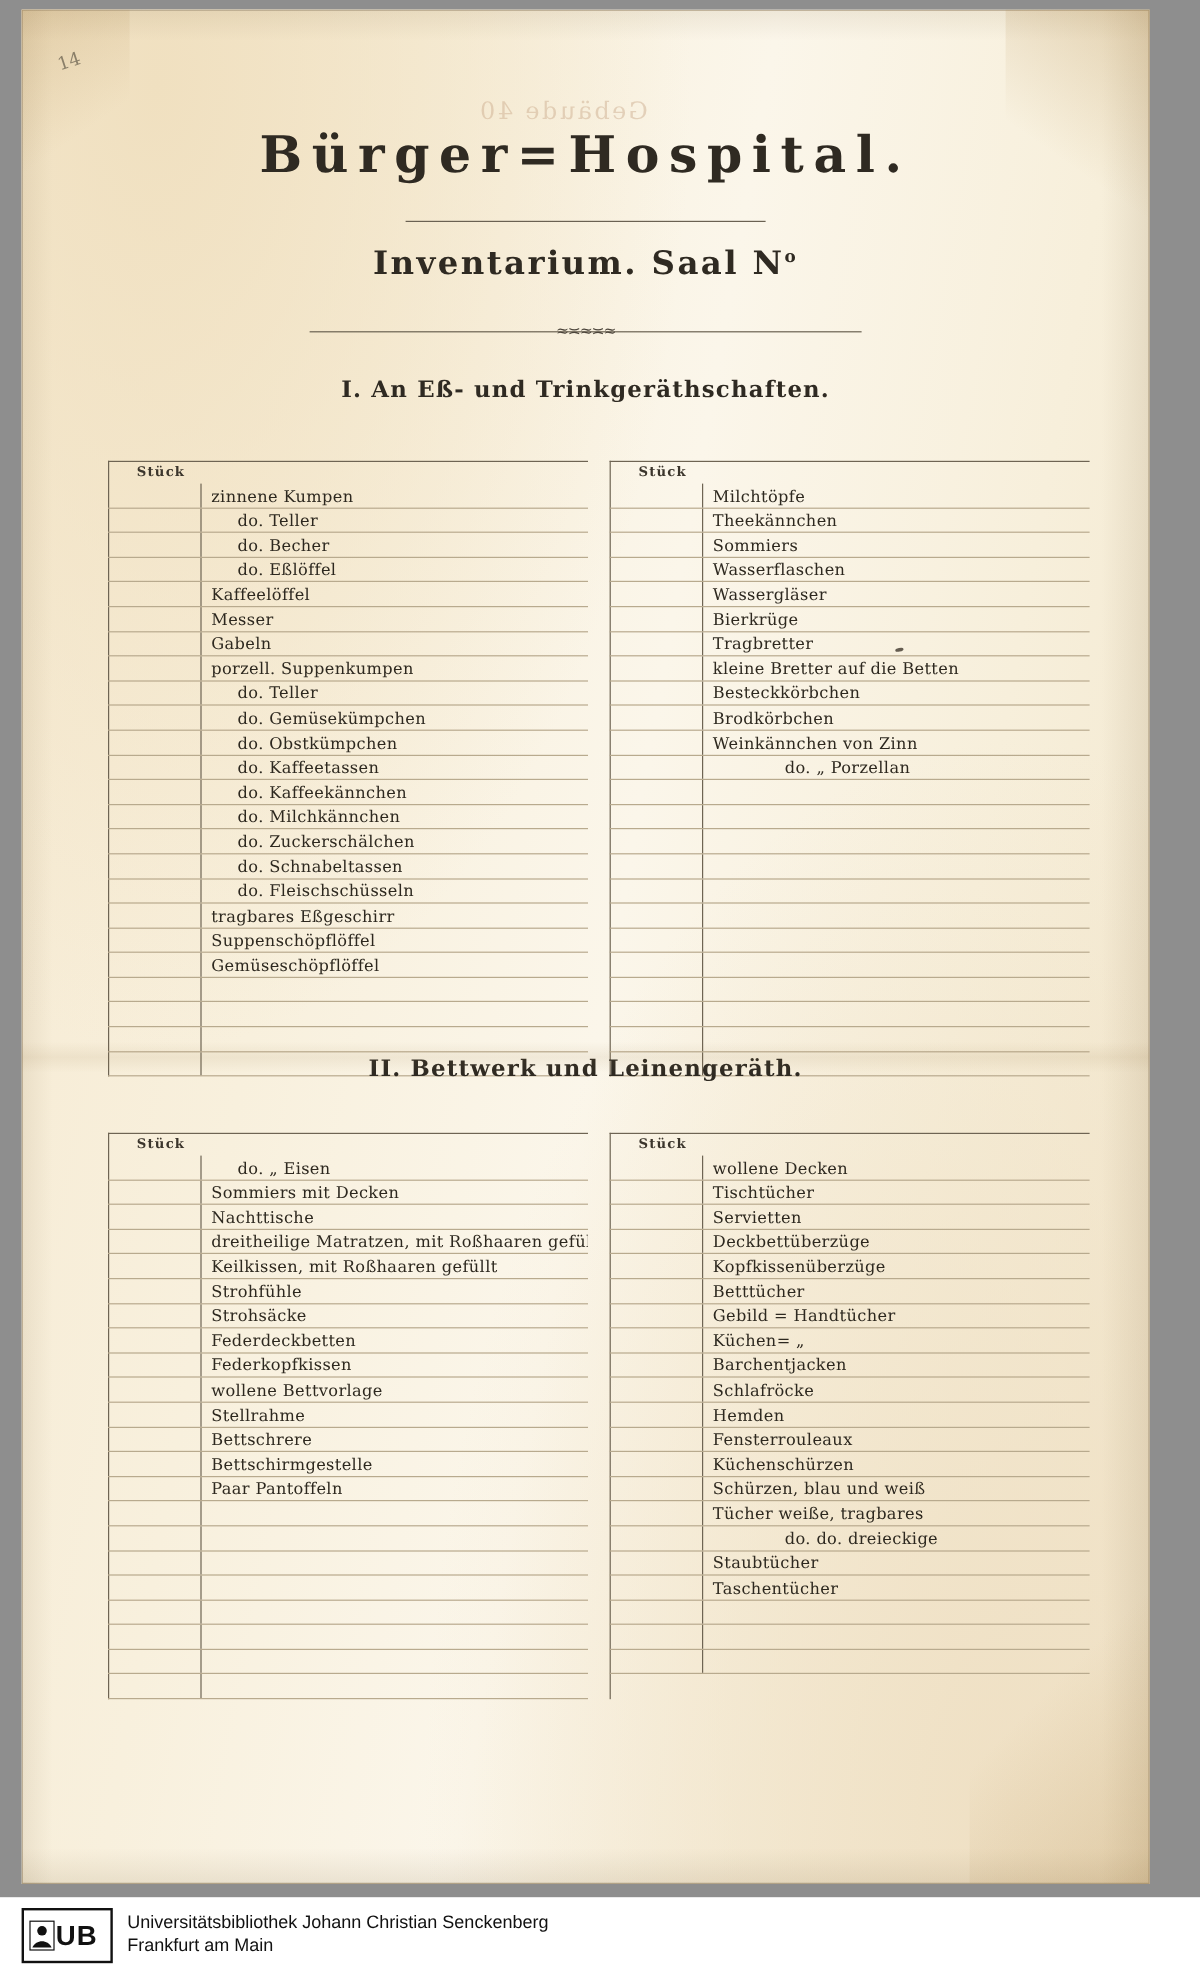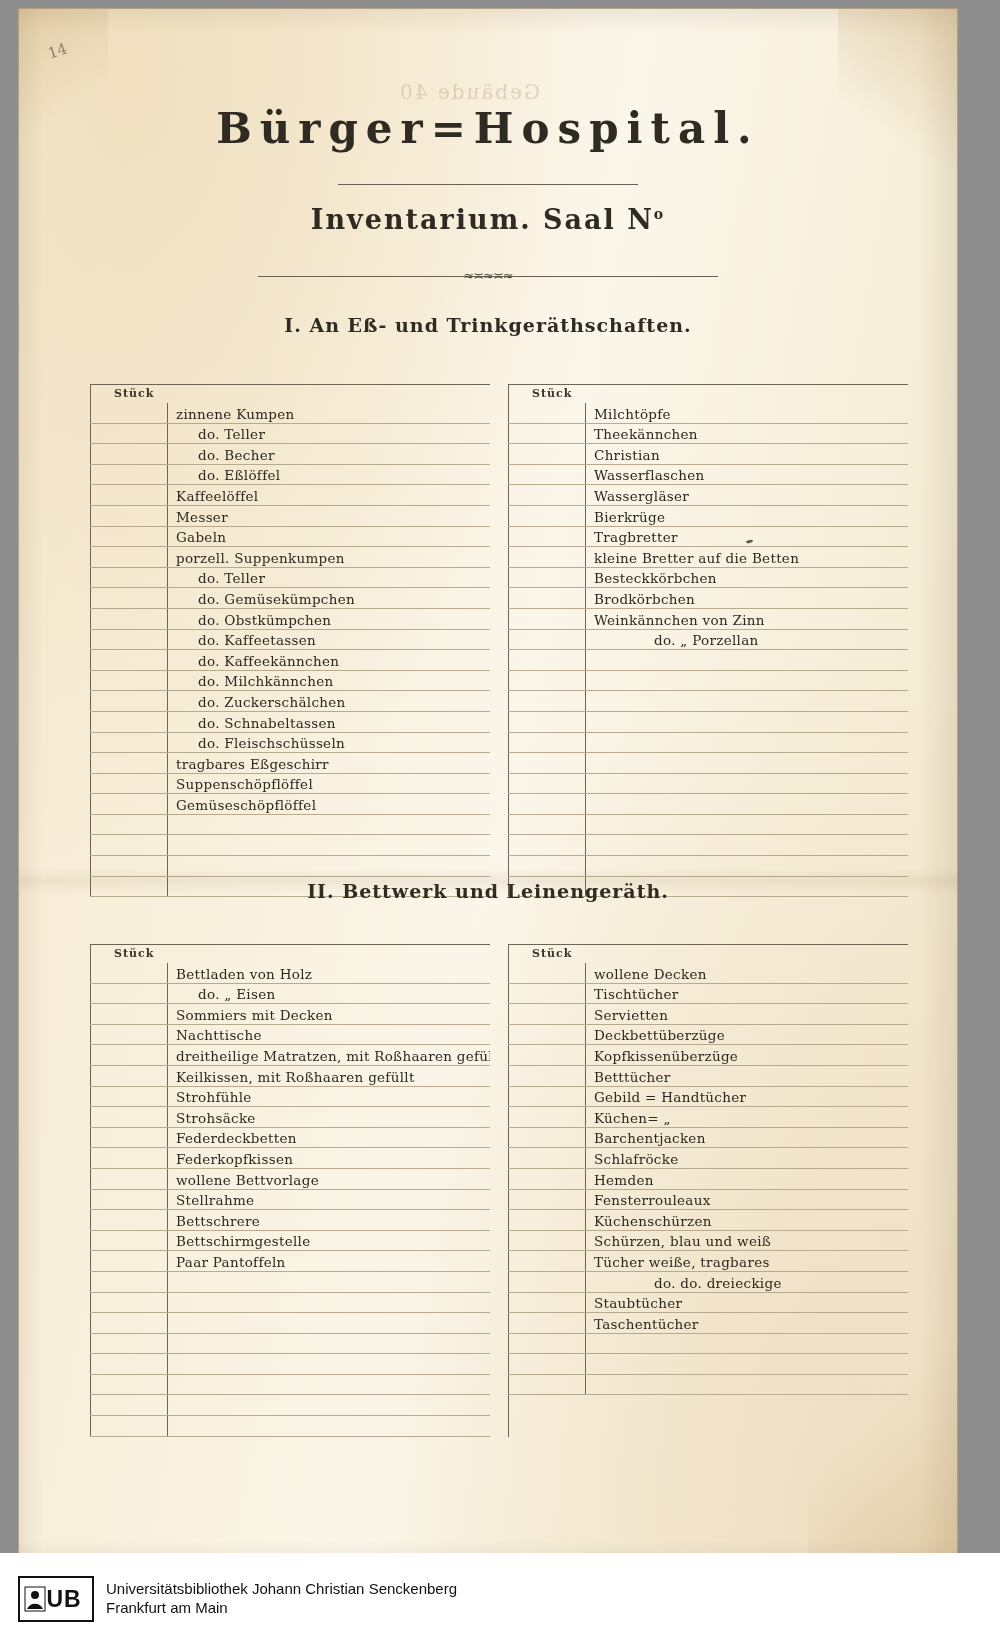--- a/index.html
+++ b/index.html
@@ -232,21 +232,21 @@
     background:#4a4236;
     border-radius:50%;
     transform: rotate(-12deg);
     opacity:.85;
   }
 
   
   #footer{
     position:absolute;
     left:0; right:0; bottom:0;
-    height:92px;
+    height:64px;
     background:#ffffff;
     display:flex;
     align-items:center;
     padding-left:18px;
     box-sizing:border-box;
     font-family:"Liberation Sans", sans-serif;
   }
   .ub-logo{
     width:72px; height:42px;
     border:2px solid #111;
@@ -419,21 +419,21 @@
             <div class="row">
               <div class="cell-num"></div>
               <div class="cell-item"><span>Milchtöpfe</span></div>
             </div>
             <div class="row">
               <div class="cell-num"></div>
               <div class="cell-item"><span>Theekännchen</span></div>
             </div>
             <div class="row">
               <div class="cell-num"></div>
-              <div class="cell-item"><span>Christian</span></div>
+              <div class="cell-item"><span>Sommiers</span></div>
             </div>
             <div class="row">
               <div class="cell-num"></div>
               <div class="cell-item"><span>Wasserflaschen</span></div>
             </div>
             <div class="row">
               <div class="cell-num"></div>
               <div class="cell-item"><span>Wassergläser</span></div>
             </div>
             <div class="row">
@@ -518,24 +518,20 @@
 
     <div id="sec2-title" class="section-title fraktur">II.   Bettwerk und Leinengeräth.</div>
 
     <div class="table-block" id="tbl2" style="left:72px; top:912px;">
       <div class="tbl">
         <div class="left-edge"></div>
         <div class="head">
           <span class="stueck fraktur">Stück</span>
         </div>
         <div class="rows">
-            <div class="row">
-              <div class="cell-num"></div>
-              <div class="cell-item"><span>Bettladen  von  Holz</span></div>
-            </div>
             <div class="row">
               <div class="cell-num"></div>
               <div class="cell-item"><span class="ind1">do.      „    Eisen</span></div>
             </div>
             <div class="row">
               <div class="cell-num"></div>
               <div class="cell-item"><span>Sommiers  mit  Decken</span></div>
             </div>
             <div class="row">
               <div class="cell-num"></div>

